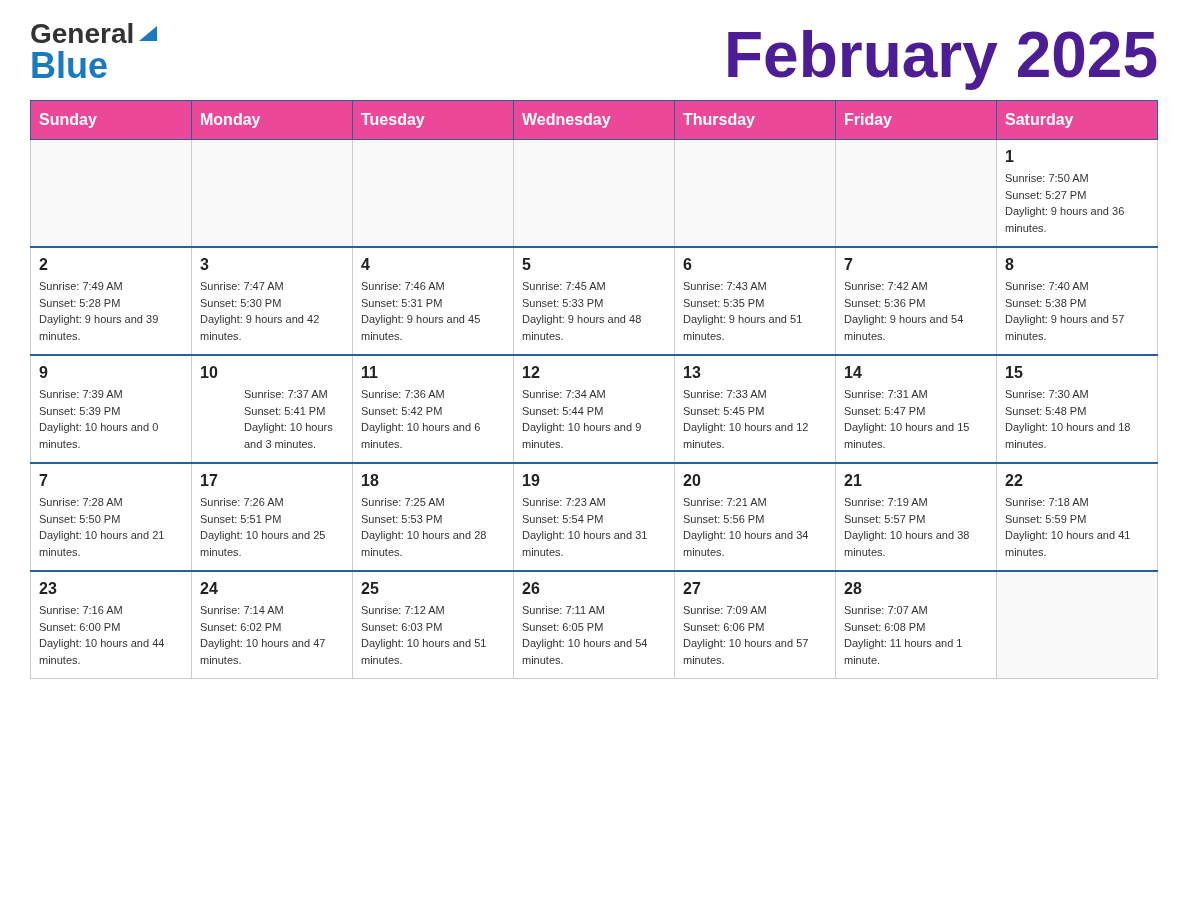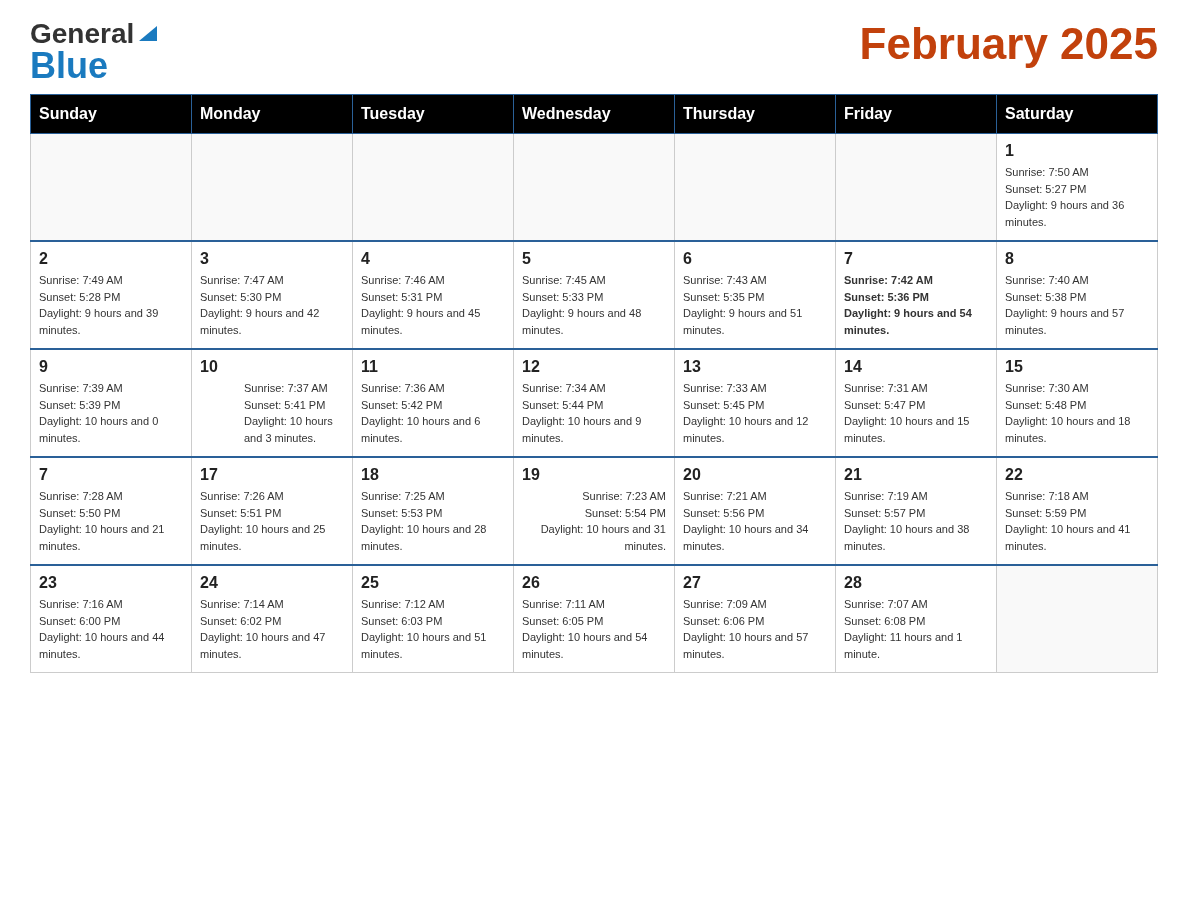--- a/index.html
+++ b/index.html
@@ -30,37 +30,37 @@
     .logo-blue {
       font-size: 36px;
       font-weight: bold;
       color: #1a7abf;
       line-height: 1;
     }
     .title-section {
       text-align: right;
     }
     .month-title {
-      font-size: 44px;
-      font-weight: bold;
-      color: #c2410c;
+      font-size: 64px;
+      font-weight: bold;
+      color: #4c1d95;
       line-height: 1.1;
     }
     .location {
       font-size: 22px;
       color: #555;
       margin-top: 4px;
     }
     .calendar {
       width: 100%;
       border-collapse: collapse;
       margin-top: 10px;
     }
     .calendar th {
-      background-color: #000000;
+      background-color: #ec4899;
       color: #fff;
       font-size: 16px;
       font-weight: bold;
       padding: 10px 8px;
       text-align: left;
       border: 1px solid #2a6098;
     }
     .calendar td {
       width: 14.28%;
       vertical-align: top;
@@ -163,21 +163,21 @@
 Daylight: 9 hours and 48 minutes.</div>
         </td>
         <td>
           <span class="day-number">6</span>
           <div class="day-info" style="white-space: pre-line;">Sunrise: 7:43 AM
 Sunset: 5:35 PM
 Daylight: 9 hours and 51 minutes.</div>
         </td>
         <td>
           <span class="day-number">7</span>
-          <div class="day-info" style="white-space: pre-line; font-weight: bold;">Sunrise: 7:42 AM
+          <div class="day-info" style="white-space: pre-line;">Sunrise: 7:42 AM
 Sunset: 5:36 PM
 Daylight: 9 hours and 54 minutes.</div>
         </td>
         <td>
           <span class="day-number">8</span>
           <div class="day-info" style="white-space: pre-line;">Sunrise: 7:40 AM
 Sunset: 5:38 PM
 Daylight: 9 hours and 57 minutes.</div>
         </td>
       </tr>
@@ -239,21 +239,21 @@
 Daylight: 10 hours and 25 minutes.</div>
         </td>
         <td>
           <span class="day-number">18</span>
           <div class="day-info" style="white-space: pre-line;">Sunrise: 7:25 AM
 Sunset: 5:53 PM
 Daylight: 10 hours and 28 minutes.</div>
         </td>
         <td>
           <span class="day-number">19</span>
-          <div class="day-info" style="white-space: pre-line; text-align: right;">Sunrise: 7:23 AM
+          <div class="day-info" style="white-space: pre-line;">Sunrise: 7:23 AM
 Sunset: 5:54 PM
 Daylight: 10 hours and 31 minutes.</div>
         </td>
         <td>
           <span class="day-number">20</span>
           <div class="day-info" style="white-space: pre-line;">Sunrise: 7:21 AM
 Sunset: 5:56 PM
 Daylight: 10 hours and 34 minutes.</div>
         </td>
         <td>

